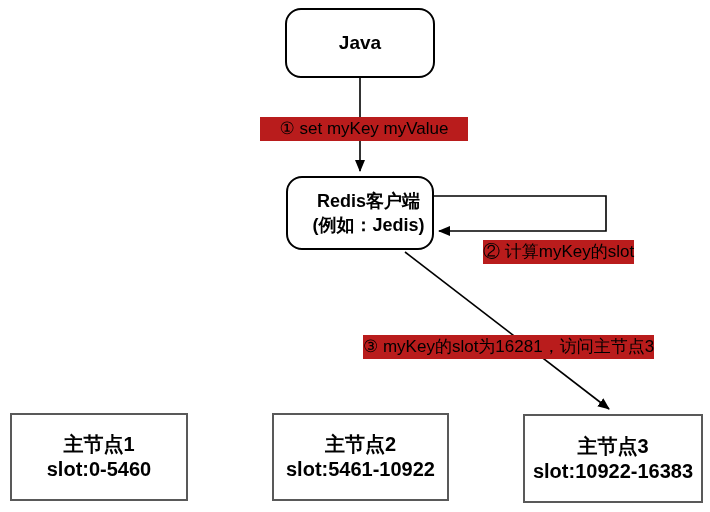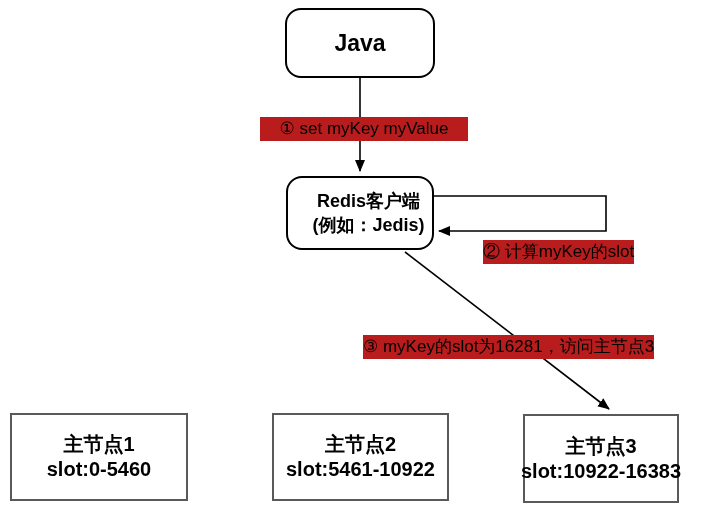--- a/index.html
+++ b/index.html
@@ -31,21 +31,21 @@
     align-items: center;
     justify-content: center;
     z-index: 2;
     box-sizing: border-box;
     text-align: center;
   }
   .java-node {
     left: 285px; top: 8px;
     width: 150px; height: 70px;
     font-weight: bold;
-    font-size: 23px;
+    font-size: 19px;
     color: #000000;
   }
   .redis-node {
     left: 286px; top: 176px;
     width: 148px; height: 74px;
     font-weight: bold;
     font-size: 18px;
     line-height: 24px;
     color: #000000;
     padding-left: 17px;
@@ -62,21 +62,21 @@
     box-sizing: border-box;
     text-align: center;
     font-weight: bold;
     font-size: 20px;
     line-height: 25px;
     color: #000000;
     white-space: nowrap;
   }
   .master-1 { left: 10px;  top: 413px; width: 178px; height: 88px; }
   .master-2 { left: 272px; top: 413px; width: 177px; height: 88px; }
-  .master-3 { left: 523px; top: 414px; width: 156px; height: 89px; }
+  .master-3 { left: 523px; top: 414px; width: 180px; height: 89px; }
   .step-label {
     position: absolute;
     z-index: 3;
     font-size: 17px;
     color: #000000;
     background: #b91c1c;
     white-space: nowrap;
     line-height: 24px;
   }
   .step-1 { left: 260px; top: 117px; width: 208px; text-align: center; }

